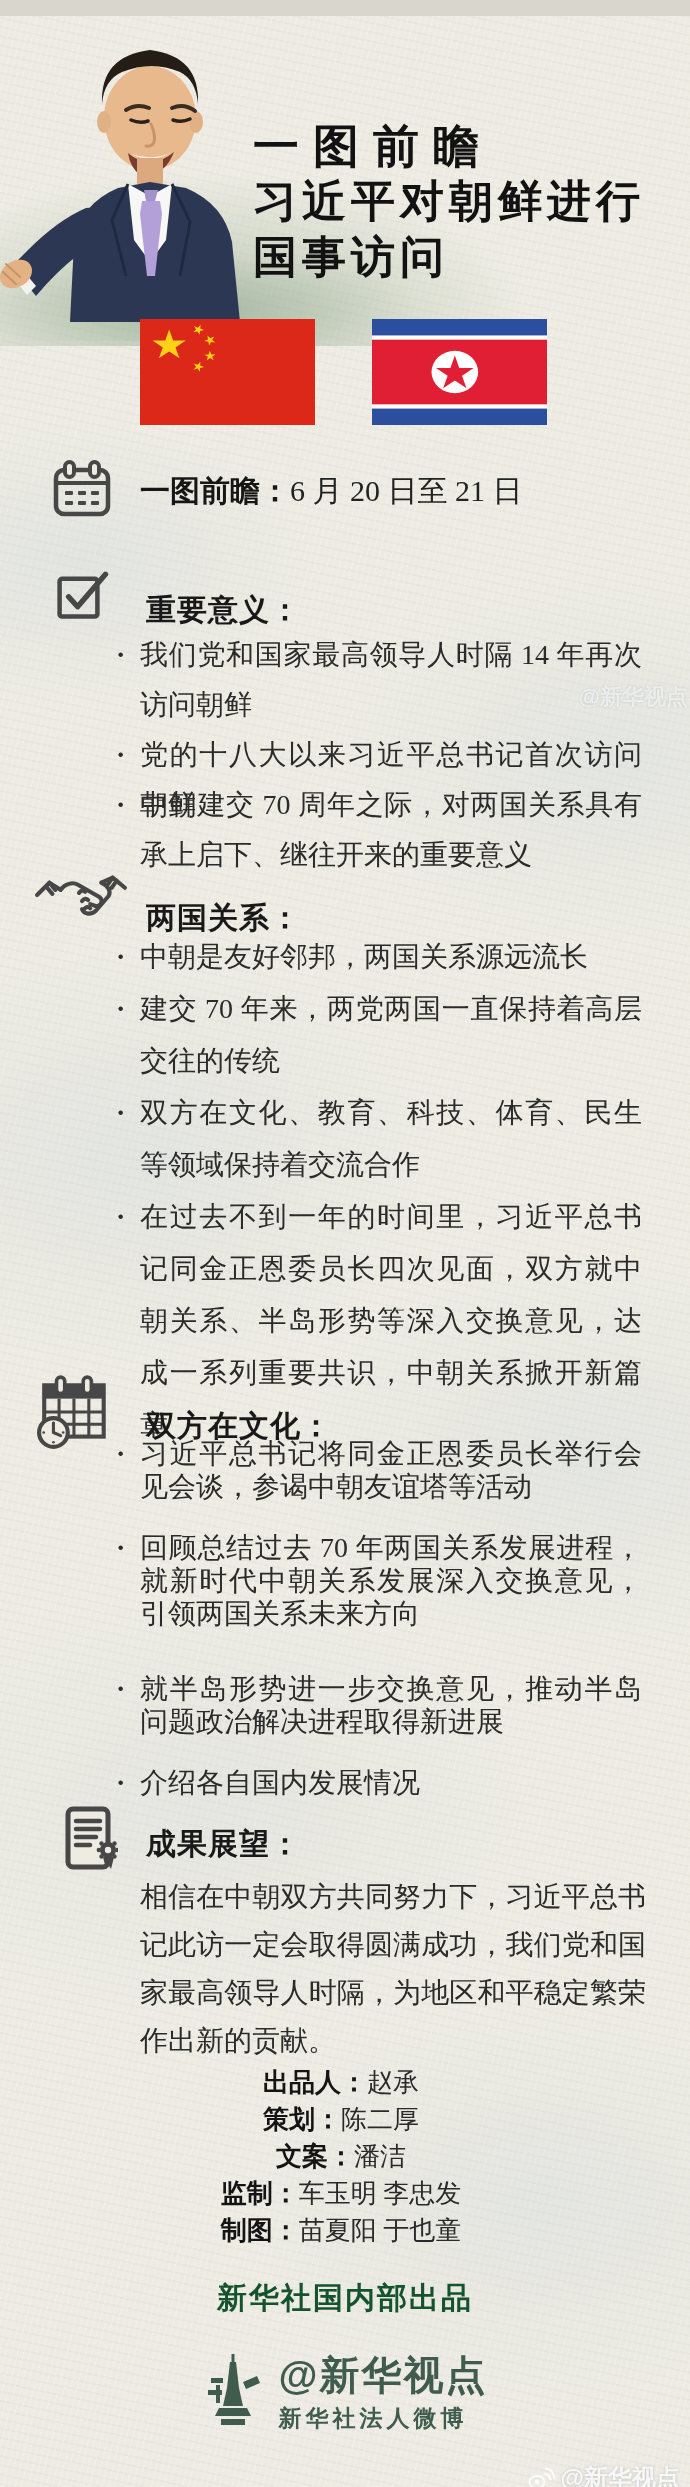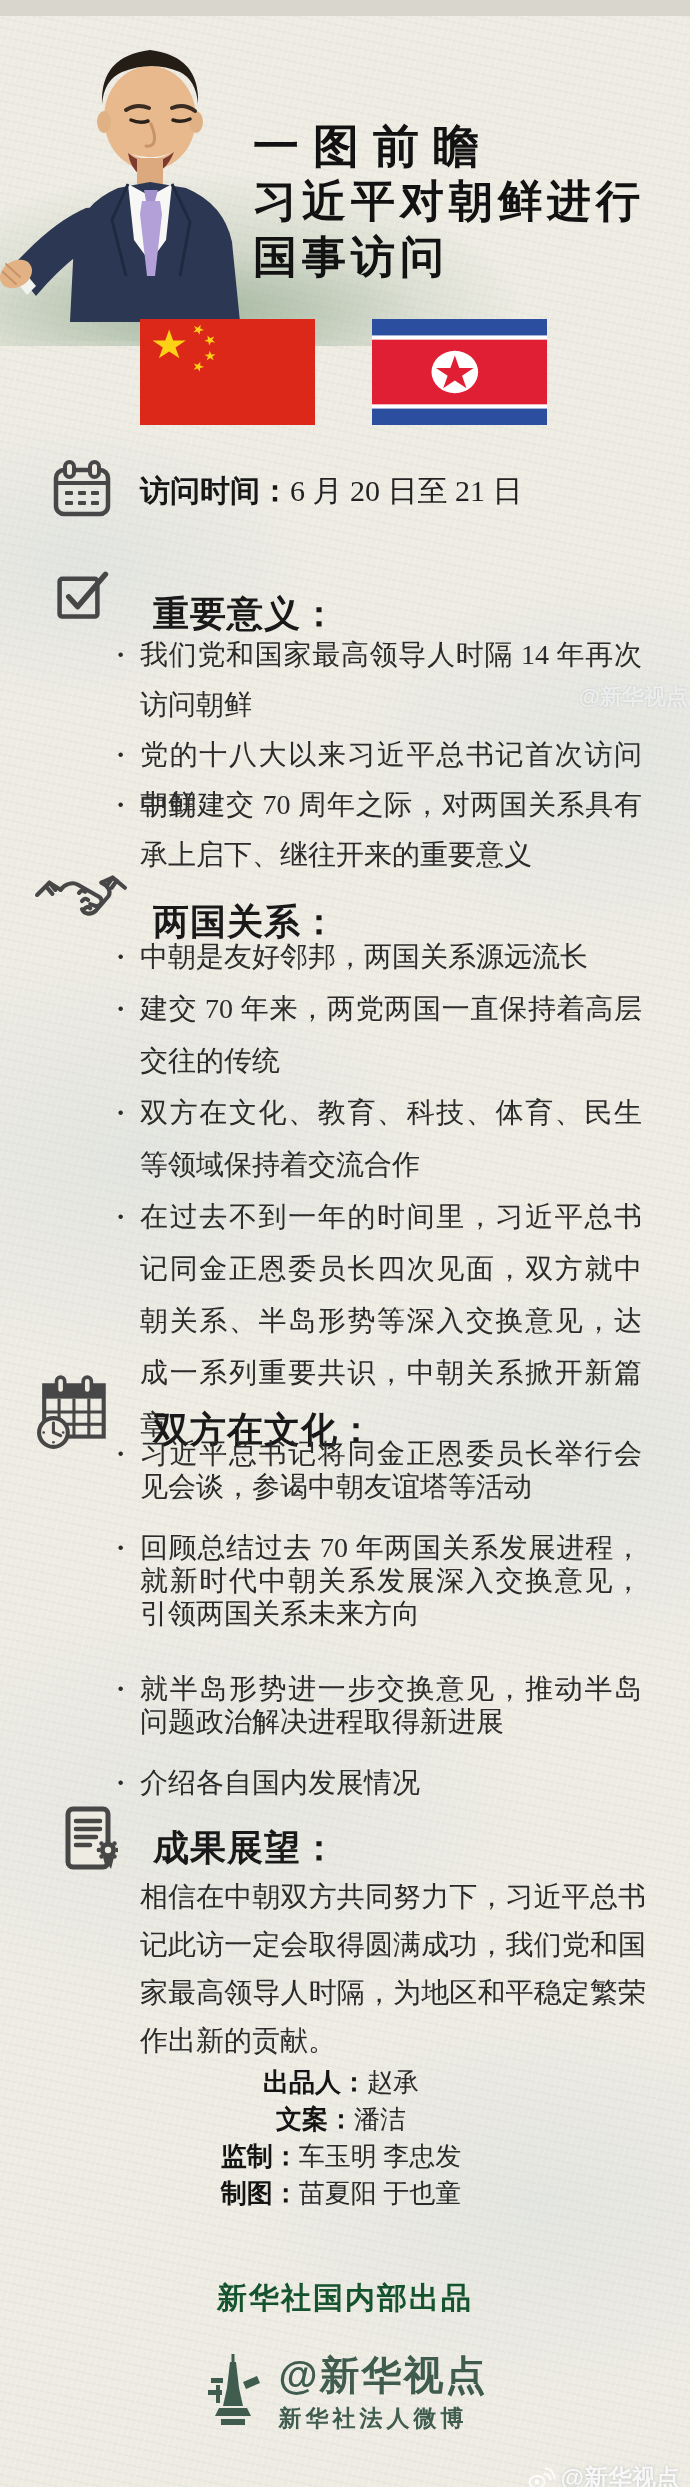--- a/index.html
+++ b/index.html
@@ -45,21 +45,21 @@
   .flag-kp{left:372px;}
 
   
   .visit-icon{position:absolute;left:50px;top:442px;width:64px;height:64px;}
   .visit-line{position:absolute;left:140px;top:455px;font-size:30px;color:#222;}
   .visit-label{font-weight:700;color:#161616;}
 
   
   .sec{position:absolute;left:0;right:0;}
   .sec-icon{position:absolute;}
-  .sec h2{position:absolute;left:153px;margin:0;font-size:36px;font-weight:700;
+  .sec h2{position:absolute;left:146px;margin:0;font-size:30px;font-weight:700;
           color:#191919;letter-spacing:1px;font-family:"Liberation Serif","DejaVu Serif",serif;text-align:center;}
   .bullet{position:absolute;left:140px;width:502px;font-size:28px;color:#2b2b2b;
           text-align:justify;}
   .bullet::before{content:"·";position:absolute;left:-24px;top:0;font-weight:700;}
   .para{position:absolute;left:140px;width:506px;font-size:28px;color:#2b2b2b;text-align:justify;}
 
   #sec-significance{top:548px;}
   #sec-significance .bullet{line-height:50px;}
   #sec-significance .b0{top:66px;} #sec-significance .b1{top:166px;} #sec-significance .b2{top:216px;}
 
@@ -170,21 +170,21 @@
     <g fill="#474747">
       <rect x="15" y="33" width="8" height="4" rx="1"></rect>
         <rect x="28" y="33" width="8" height="4" rx="1"></rect>
         <rect x="41" y="33" width="8" height="4" rx="1"></rect>
       <rect x="15" y="43" width="8" height="4" rx="1"></rect>
         <rect x="28" y="43" width="8" height="4" rx="1"></rect>
         <rect x="41" y="43" width="8" height="4" rx="1"></rect>
     </g>
   </svg>
   <div class="visit-line">
-    <span class="visit-label">访问时间：</span><span>6 月 20 日至 21 日</span>
+    <span class="visit-label">一图前瞻：</span><span>6 月 20 日至 21 日</span>
   </div>
 
   <div class="sec" id="sec-significance">
     <svg class="sec-icon" style="left:56px;top:2px;width:54px;height:58px;" viewBox="0 0 60 60">
       <rect x="4" y="12" width="42" height="42" rx="3" fill="none" stroke="#474747" stroke-width="5"></rect>
       <path d="M14,32 L24,43 L55,7" fill="none" stroke="#474747" stroke-width="6" stroke-linecap="round" stroke-linejoin="round"></path>
     </svg>
     <h2 style="top:26px;">重要意义：</h2>
     <div class="bullet b0">我们党和国家最高领导人时隔 14 年再次访问朝鲜</div>
     <div class="bullet b1">党的十八大以来习近平总书记首次访问朝鲜</div>
@@ -261,20 +261,21 @@
           <circle cx="52.5" cy="51.5" r="2.2"></circle>
       </g>
       <circle cx="46" cy="45" r="3.2" fill="#edebe2"></circle>
     </svg>
     <h2 style="top:22px;">成果展望：</h2>
     <div class="para">相信在中朝双方共同努力下，习近平总书记此访一定会取得圆满成功，我们党和国家最高领导人时隔，为地区和平稳定繁荣作出新的贡献。</div>
   </div>
 
   <div class="credits">
     <div class="credit-line"><span class="credit-label">出品人：</span><span>赵承</span></div>
+    <div class="credit-line"><span class="credit-label">策划：</span><span>陈二厚</span></div>
     <div class="credit-line"><span class="credit-label">文案：</span><span>潘洁</span></div>
     <div class="credit-line"><span class="credit-label">监制：</span><span>车玉明 李忠发</span></div>
     <div class="credit-line"><span class="credit-label">制图：</span><span>苗夏阳 于也童</span></div>
   </div>
   <div class="publisher">新华社国内部出品</div>
 
   <div class="footer-logo">
     <svg class="emblem" viewBox="0 0 60 80">
       <g fill="#3f5c4e">
         <rect x="28.5" y="0" width="3" height="10"></rect>

